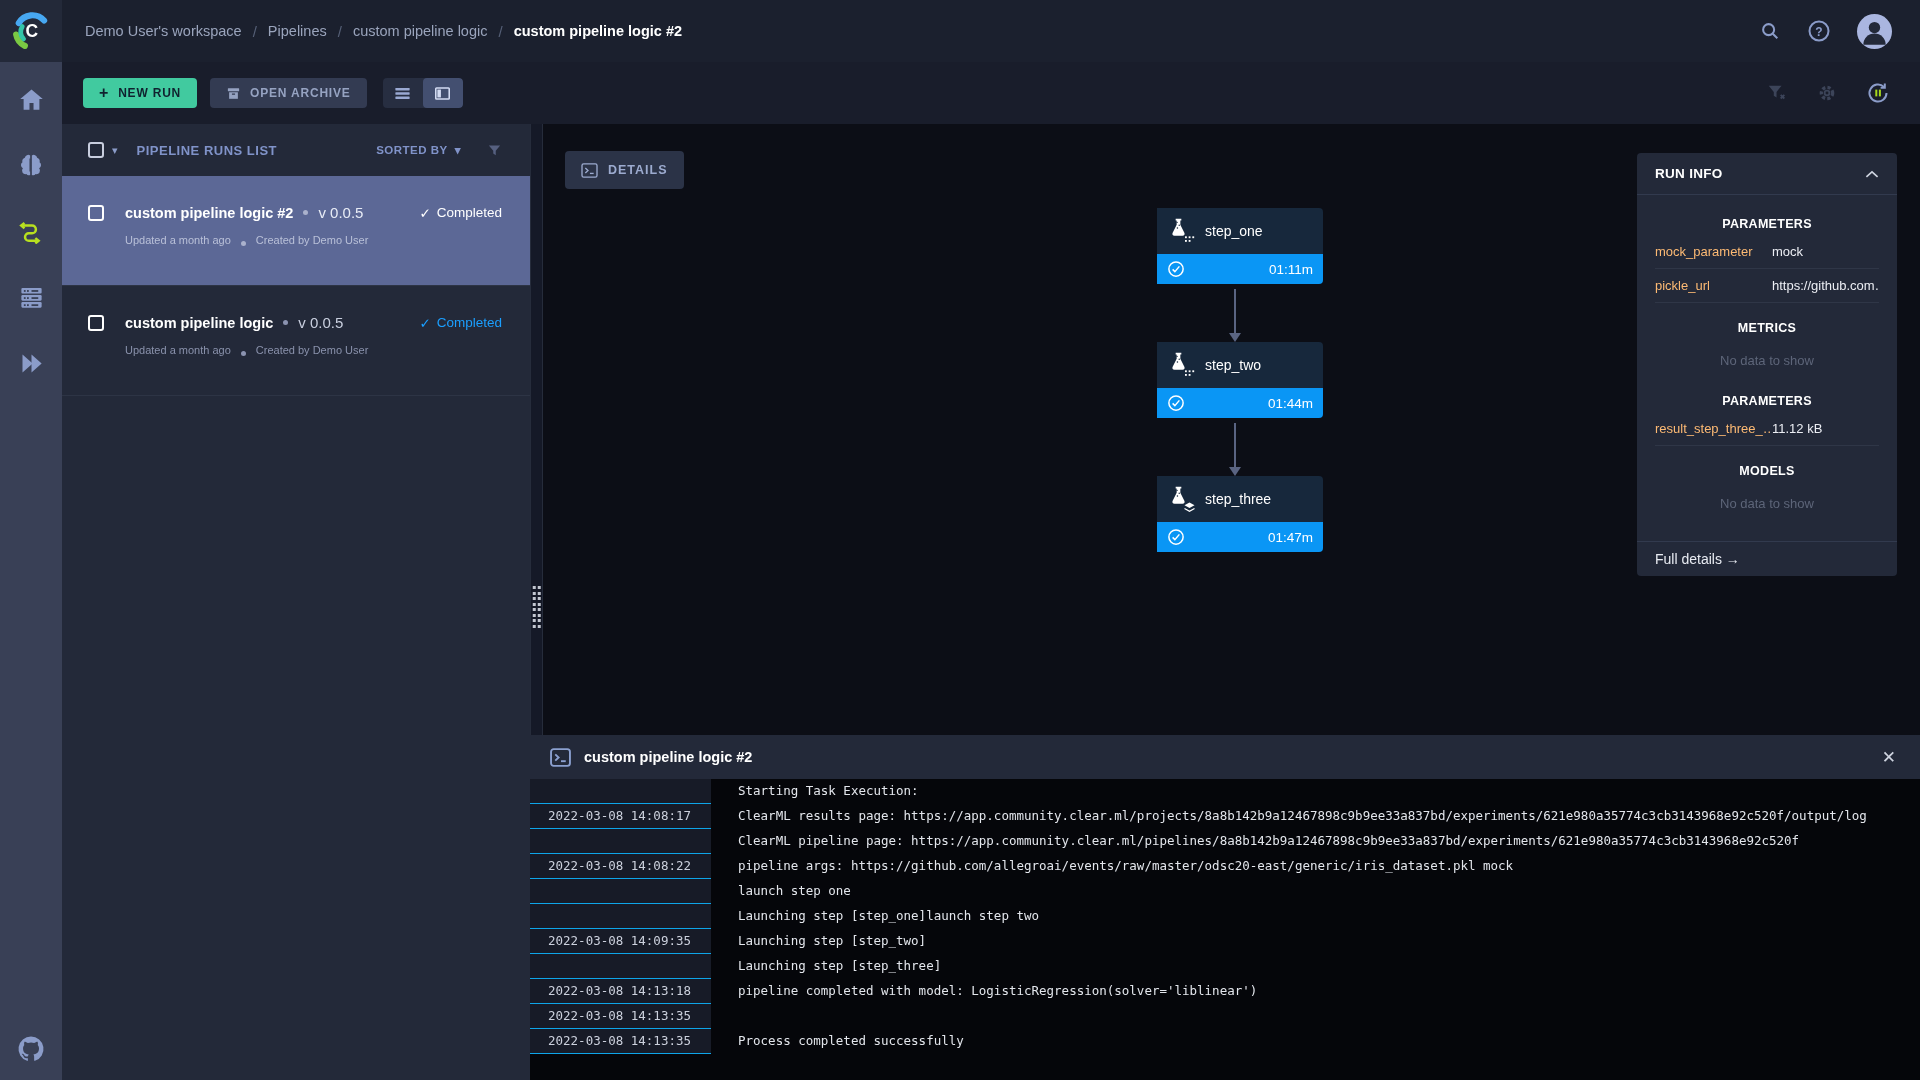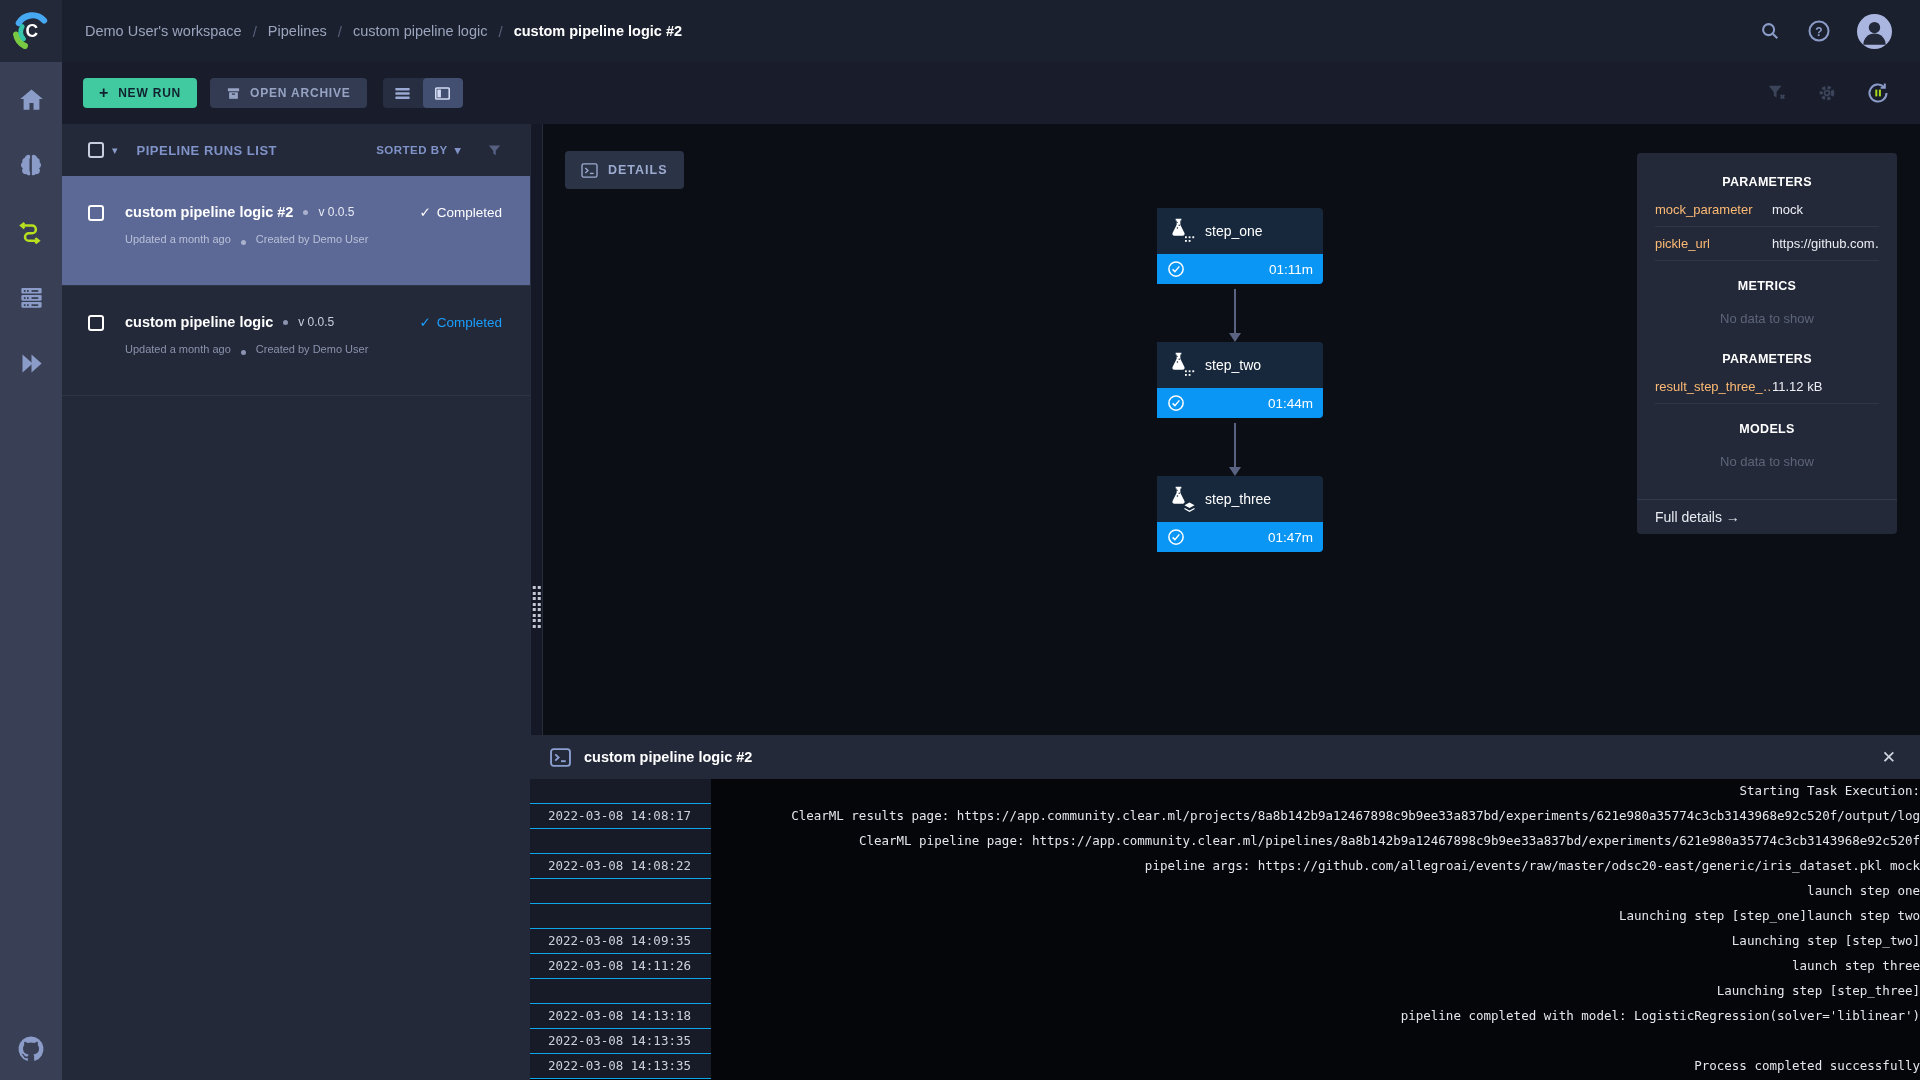--- a/index.html
+++ b/index.html
@@ -49,21 +49,21 @@
   .sorted-by { margin-left:auto; display:flex; align-items:center; gap:7px; color:#8093c9; font-size:11.5px; font-weight:700; letter-spacing:.5px; cursor:pointer; }
   .funnel { margin-left:26px; cursor:pointer; display:flex; }
   .run-item { min-height:110px; padding:28px 28px 0 26px; display:flex; gap:21px; border-bottom:1px solid #2d3445; cursor:pointer; }
   .run-item.selected { background:#5c6896; }
   .run-item .checkbox { border-color:#ffffff; margin-top:1px; }
   .run-item-body { flex:1; display:flex; flex-direction:column; gap:13px; min-width:0; }
   .run-line1 { display:flex; align-items:center; }
   .run-name { font-size:14.5px; font-weight:700; color:#ffffff; }
   .dot { width:5px; height:5px; border-radius:50%; background:#8b93b0; margin:0 10px; flex:0 0 5px; }
   .run-item.selected .dot { background:#aab1cc; }
-  .run-version { font-size:12px; color:#c9cfdf; }
+  .run-version { font-size:15px; color:#c9cfdf; }
   .run-item.selected .run-version { color:#e8ecf6; }
   .run-status { margin-left:auto; font-size:13.5px; color:#1b9fff; display:flex; align-items:center; gap:6px; }
   .run-item.selected .run-status { color:#ffffff; }
   .run-line2 { display:flex; align-items:flex-end; font-size:11px; color:#8a92ac; }
   .run-item.selected .run-line2 { color:#b9c0d8; }
 
   
   .right-col { flex:1; display:flex; flex-direction:column; min-width:0; }
   .canvas { flex:1; position:relative; background:#0c0e16; min-height:0; }
 
@@ -101,21 +101,21 @@
   .ri-footer { border-top:1px solid #323a4e; padding:9px 18px; margin-top:16px; font-size:14px; color:#e8ebf2; cursor:pointer; }
 
   
   .console { height:345px; flex:0 0 345px; display:flex; flex-direction:column; }
   .console-header { height:44px; flex:0 0 44px; background:#232939; display:flex; align-items:center; padding:0 24px 0 20px; gap:13px; }
   .console-title { font-size:14.5px; font-weight:700; color:#ffffff; }
   .console-close { margin-left:auto; color:#cfd4e0; font-size:17px; cursor:pointer; background:none; border:none; font-family:"Liberation Sans",sans-serif; }
   .log { flex:1; background:#05060a; overflow:hidden; font-family:"DejaVu Sans Mono", monospace; font-size:12.5px; }
   .log-row { display:flex; height:25px; }
   .log-ts { width:181px; flex:0 0 181px; background:#171b27; border-bottom:1px solid #0ea5e9; line-height:24px; padding-left:18px; color:#ccd1dd; white-space:nowrap; }
-  .log-msg { flex:1; line-height:24px; padding-left:27px; color:#e3e6ec; white-space:nowrap; overflow:hidden;text-align:right; }
+  .log-msg { flex:1; line-height:24px; padding-left:27px; color:#e3e6ec; white-space:nowrap; overflow:hidden; }
 </style>
 </head>
 <body>
 
 <div class="app">
 
   <header class="topbar">
     <div class="logo-tile">
       <svg width="42" height="42" viewBox="0 0 48 48">
         <path d="M10 15A18 18 0 0 1 39 12" stroke="#47a8f2" stroke-width="7" fill="none" stroke-linecap="round"></path>
@@ -445,20 +445,28 @@
                   <svg width="18" height="18" viewBox="0 0 24 24" fill="none">
                     <circle cx="12" cy="12" r="9.5" stroke="#ffffff" stroke-width="2"></circle>
                     <path d="M7.5 12.5l3 3 6-7" stroke="#ffffff" stroke-width="2"></path>
                   </svg>
                   <span class="node-duration">01:47m</span>
                 </div>
               </div>
             </div>
 
             <aside class="run-info">
+              <div class="ri-header">
+                <span class="ri-title">RUN INFO</span>
+                <span class="ri-chevron">
+                  <svg width="14" height="10" viewBox="0 0 20 12" fill="none" stroke="#cfd4e0" stroke-width="2.4">
+                      <path d="M2 10l8-7 8 7"></path>
+                    </svg>
+                </span>
+              </div>
               <div class="ri-body">
                 <div class="ri-section-title">PARAMETERS</div>
                 <div class="ri-row">
                   <span class="ri-key">mock_parameter</span>
                   <span class="ri-val">mock</span>
                 </div>
                 <div class="ri-row">
                   <span class="ri-key">pickle_url</span>
                   <span class="ri-val">https://github.com…</span>
                 </div>
@@ -512,24 +520,20 @@
                 </div>
               <div class="log-row">
                   <span class="log-ts"></span>
                   <span class="log-msg">Launching step [step_one]launch step two</span>
                 </div>
               <div class="log-row">
                   <span class="log-ts">2022-03-08 14:09:35</span>
                   <span class="log-msg">Launching step [step_two]</span>
                 </div>
               <div class="log-row">
-                  <span class="log-ts">2022-03-08 14:11:26</span>
-                  <span class="log-msg">launch step three</span>
-                </div>
-              <div class="log-row">
                   <span class="log-ts"></span>
                   <span class="log-msg">Launching step [step_three]</span>
                 </div>
               <div class="log-row">
                   <span class="log-ts">2022-03-08 14:13:18</span>
                   <span class="log-msg">pipeline completed with model: LogisticRegression(solver='liblinear')</span>
                 </div>
               <div class="log-row">
                   <span class="log-ts">2022-03-08 14:13:35</span>
                 </div>

